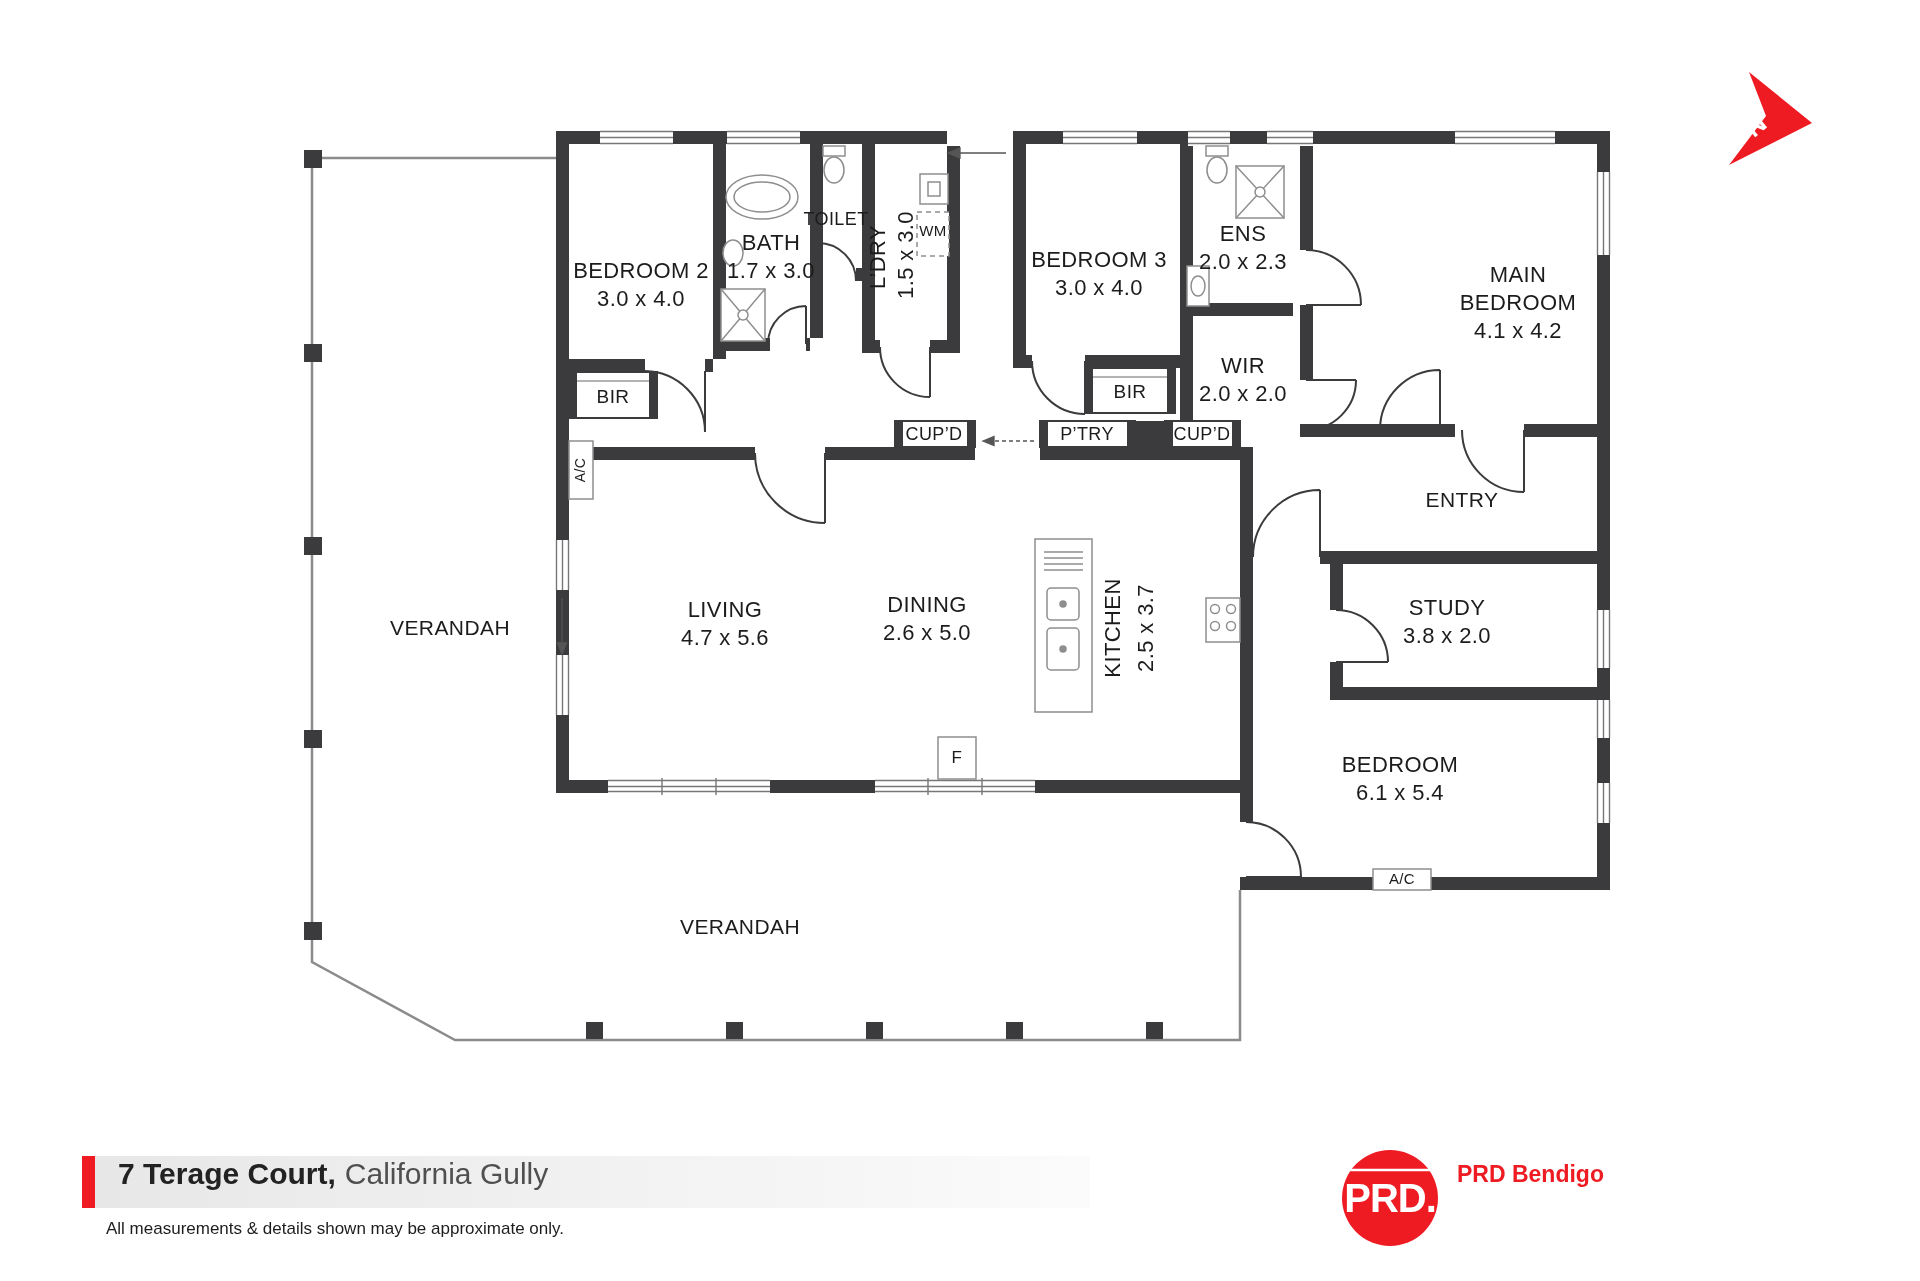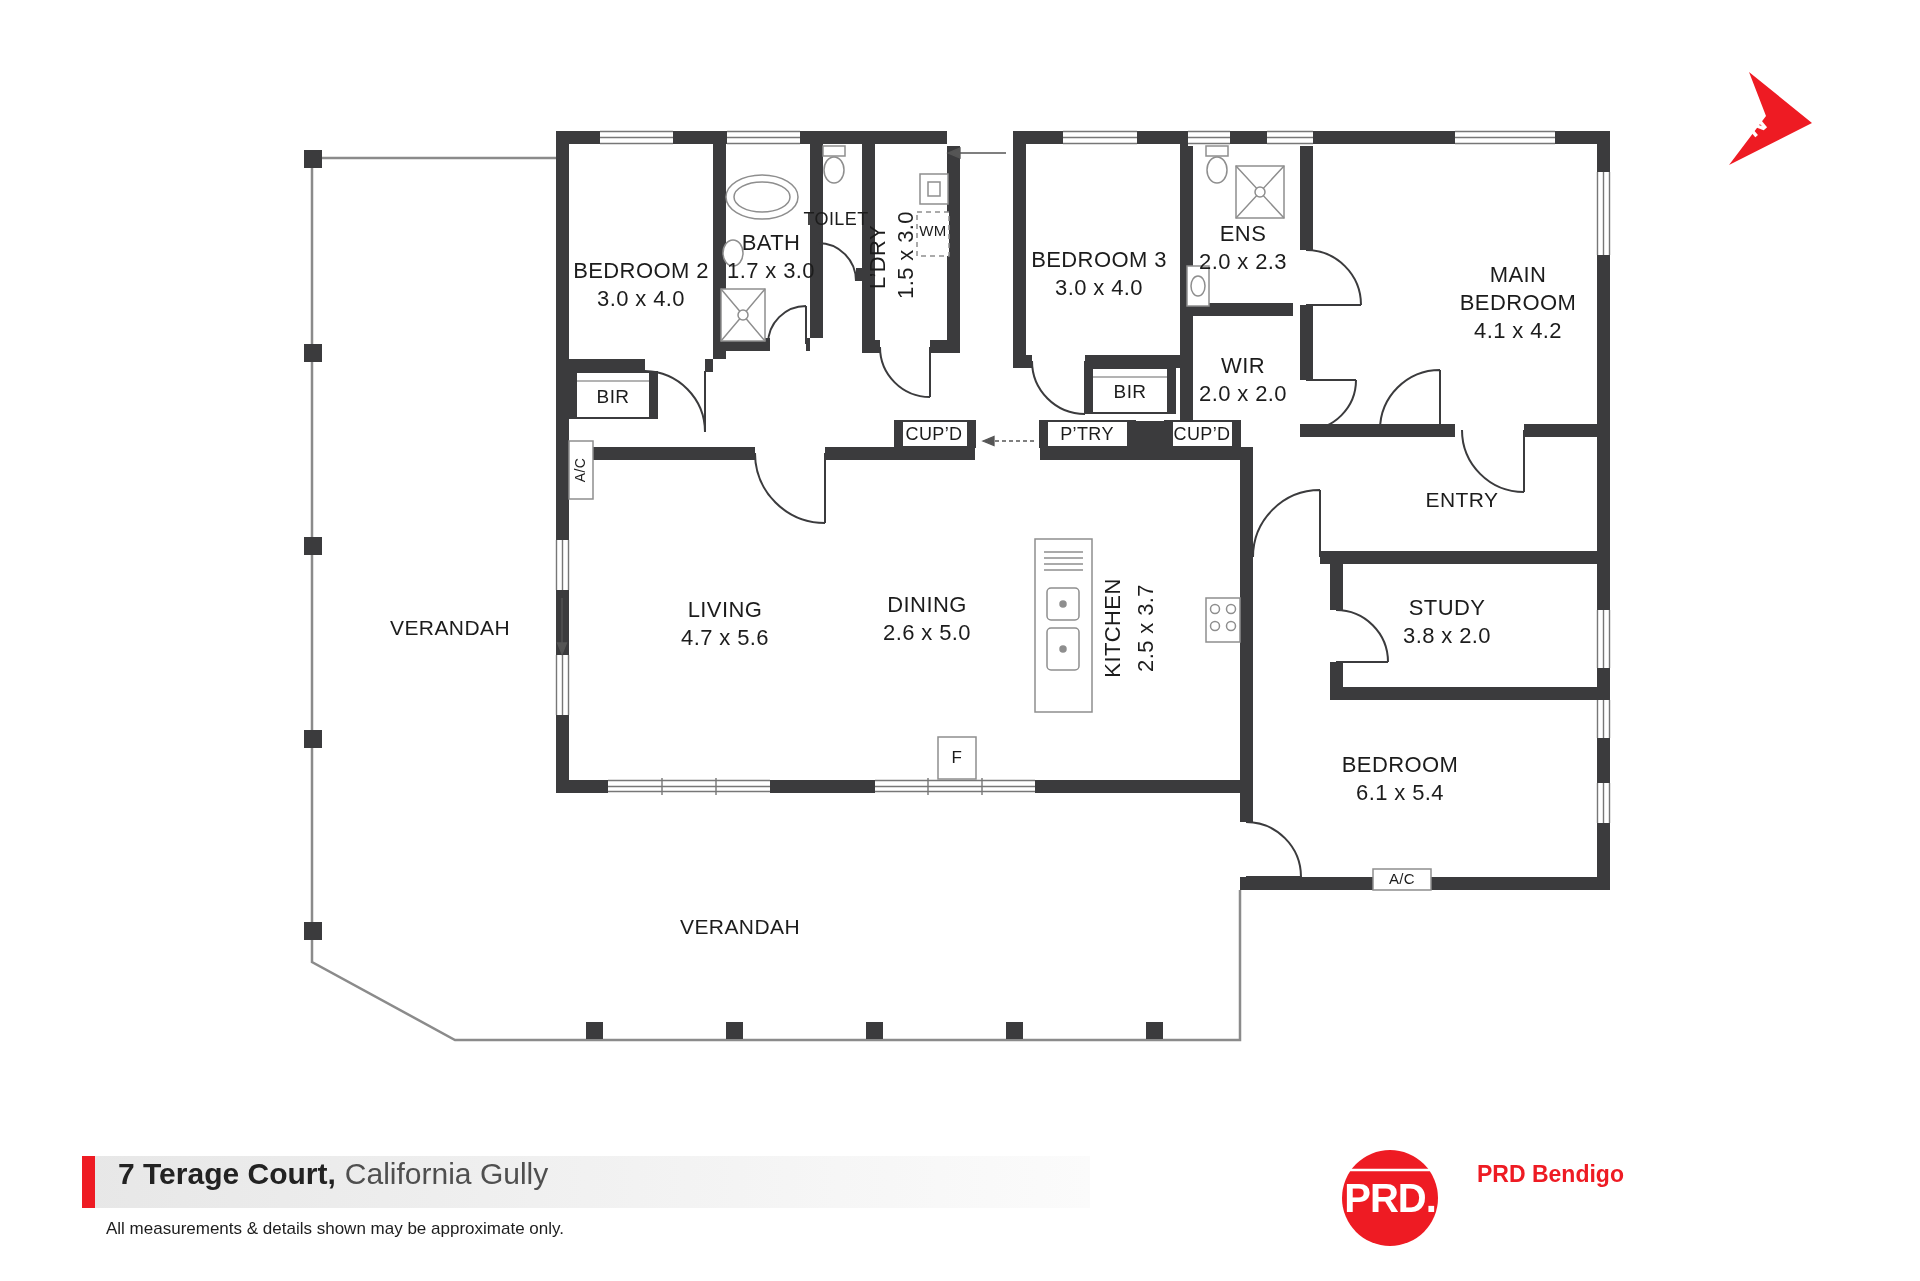--- a/index.html
+++ b/index.html
@@ -12,21 +12,21 @@
   
   #footer-band{position:absolute;left:82px;top:1156px;width:1008px;height:52px;
                background:linear-gradient(to right,#e7e7e7,#fbfbfb);}
   #footer-bar{position:absolute;left:82px;top:1156px;width:13px;height:52px;background:#ee1b23;}
   #footer-title{position:absolute;left:118px;top:1156px;height:35px;display:flex;align-items:flex-end;
                 font-size:30px;color:#222;}
   #footer-title .bold{font-weight:bold;color:#222;}
   #footer-title .light{font-weight:normal;color:#4f4f4f;margin-left:9px;}
   #footer-disclaimer{position:absolute;left:106px;top:1219px;font-size:17px;color:#1d1d1d;}
   #agency{position:absolute;left:1457px;top:1160px;font-size:23px;color:#2b2b2b;line-height:28px;}
-  #agency .agency-name{color:#ee1b23;font-weight:bold;margin-left:20px;}
+  #agency .agency-name{color:#ee1b23;font-weight:bold;}
   #logo-svg{position:absolute;left:1335px;top:1143px;}
   #north-svg{position:absolute;left:1700px;top:50px;}
 </style>
 </head>
 <body>
 
 <div id="stage">
 
   <svg id="plan-svg" width="1920" height="1080" viewBox="0 0 1920 1080">
 

